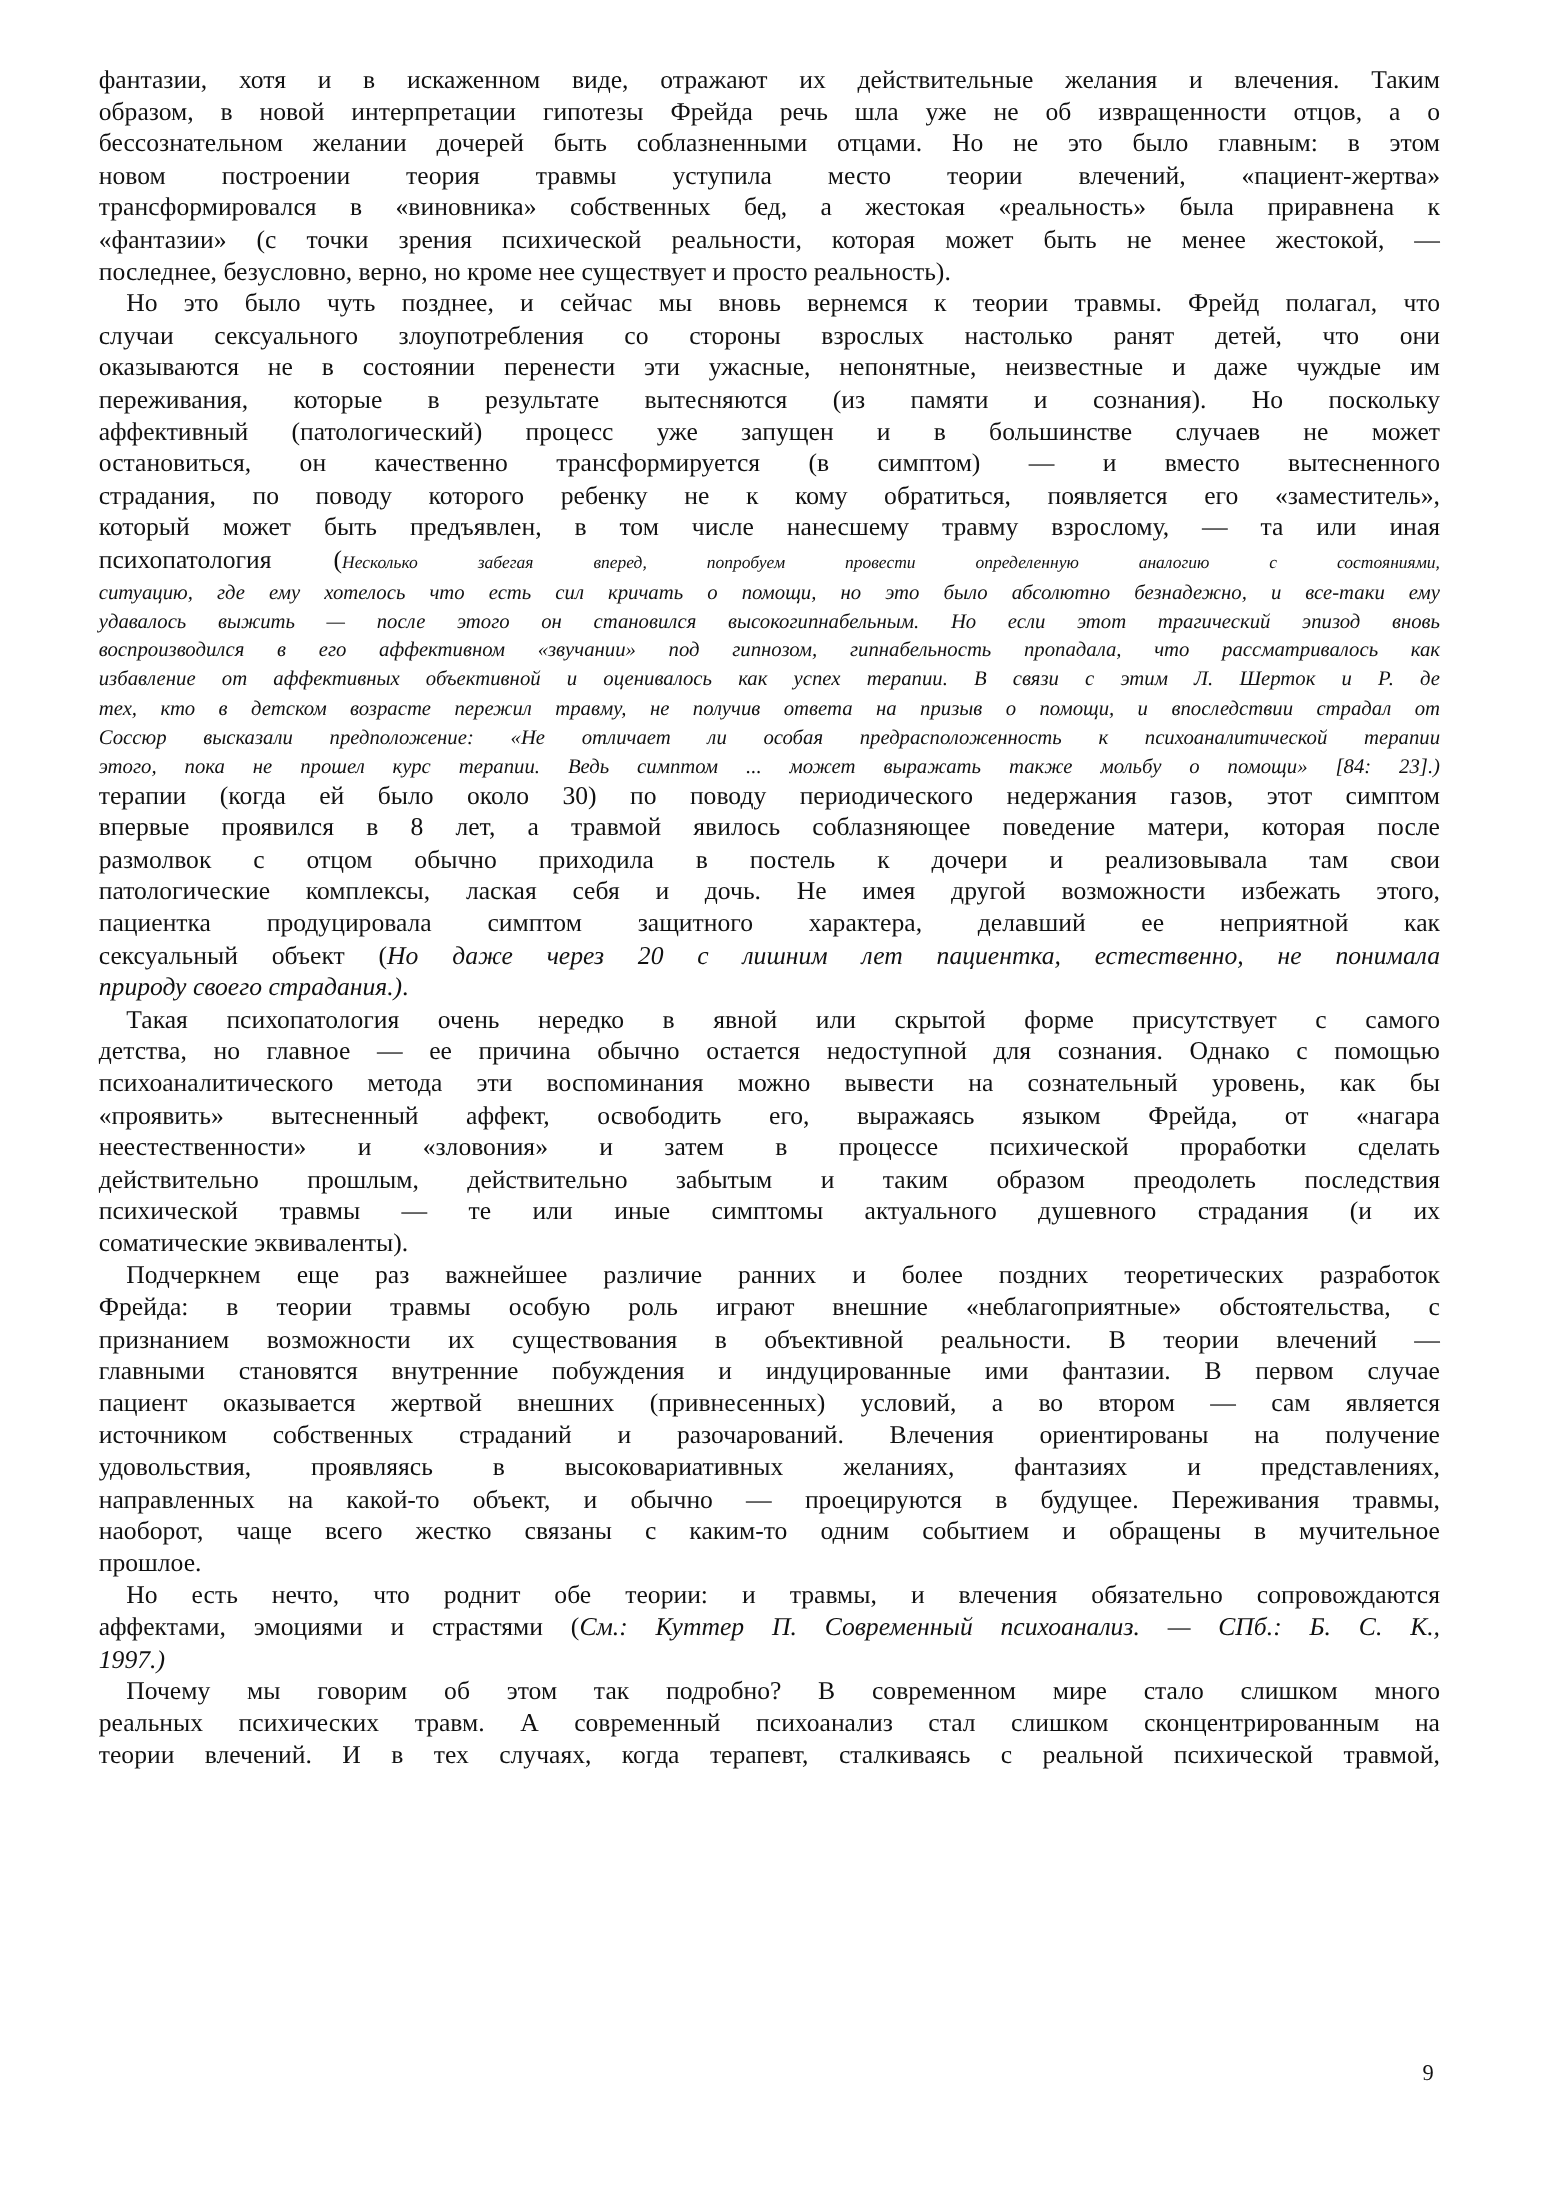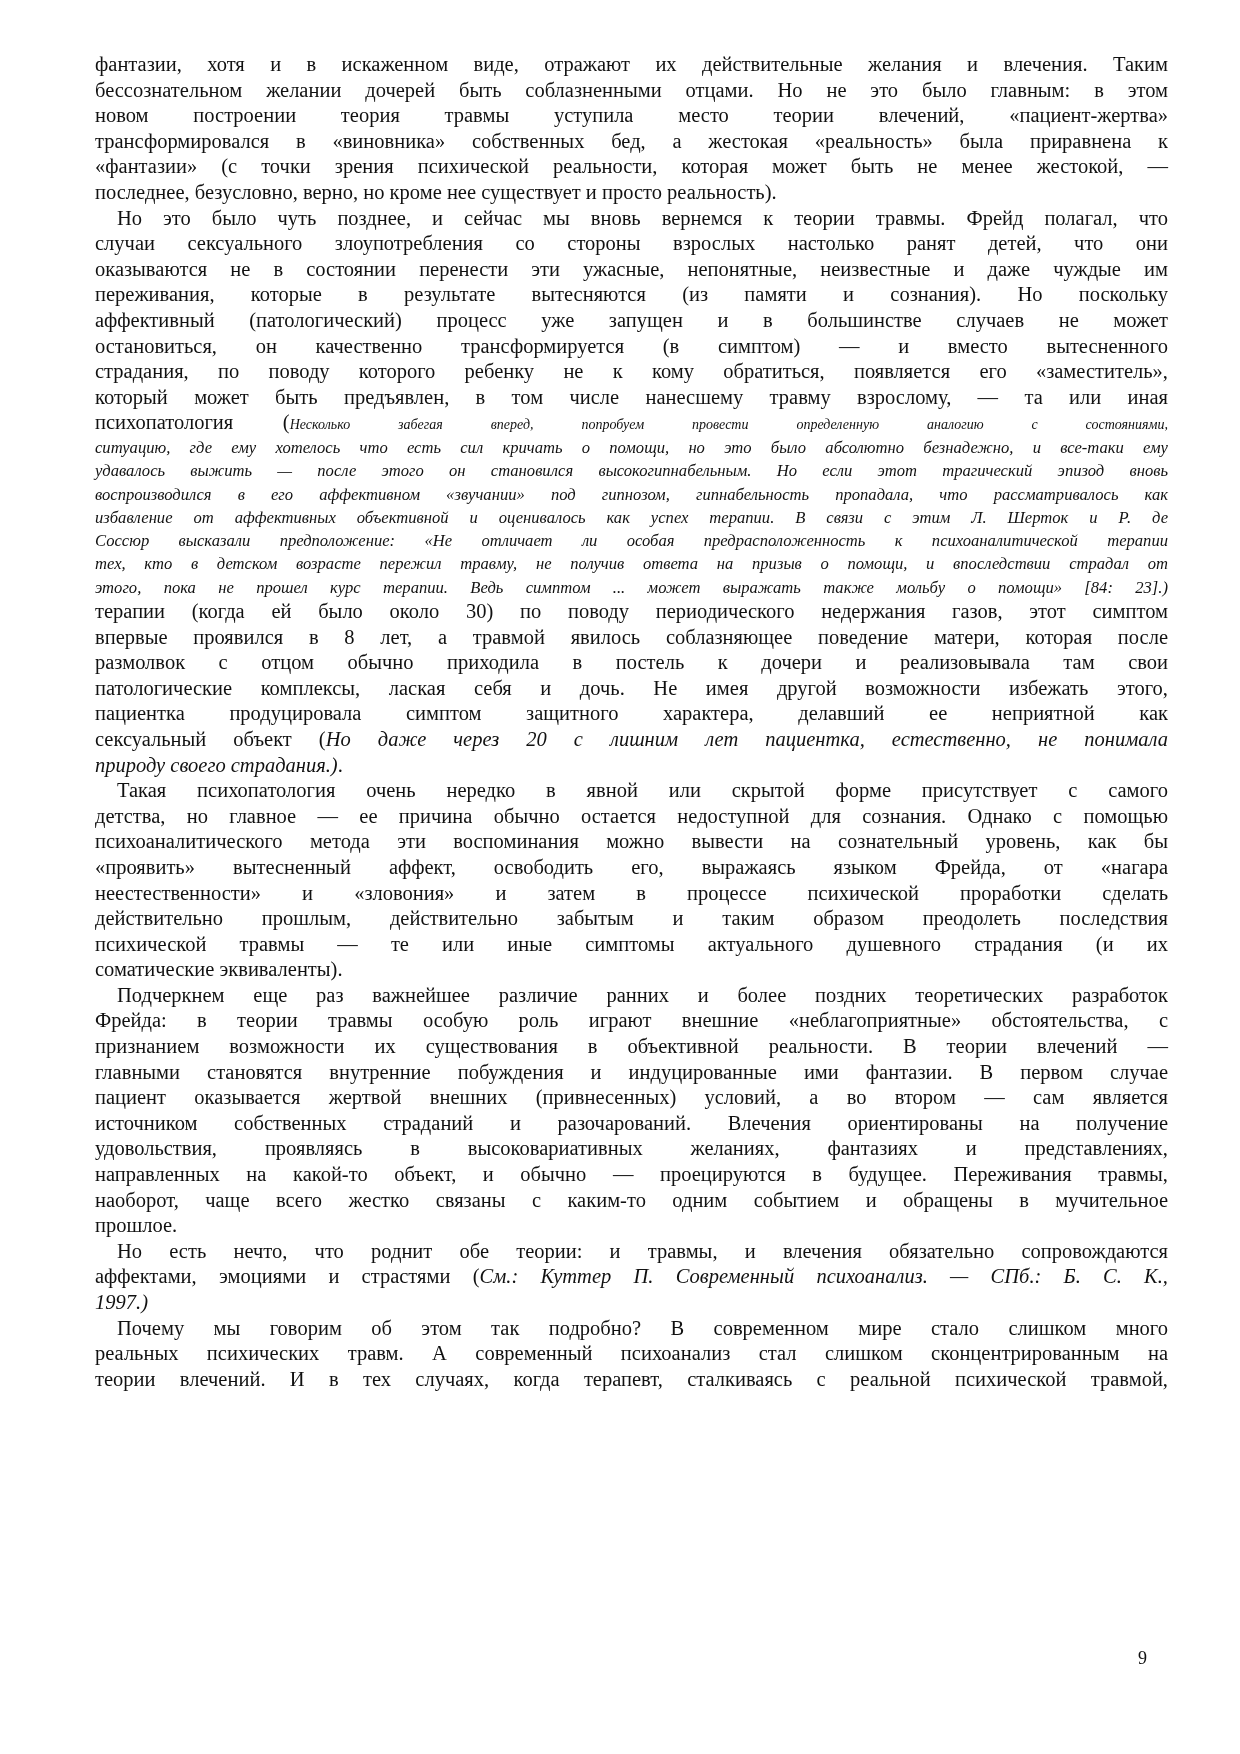--- a/index.html
+++ b/index.html
@@ -1,21 +1,20 @@
 <!DOCTYPE html>
 <html><head>
 <meta charset="utf-8">
 <style>
   html, body { margin: 0; padding: 0; background: #ffffff; }
   body { width: 1240px; height: 1754px; position: relative; overflow: hidden; }
   .page {
     position: absolute; left: 79px; top: 52px; width: 1073px;
     font-family: "Liberation Serif", "DejaVu Serif", serif;
     color: #111111;
-    margin-left: 16px;
   }
   .ln {
     display: block; font-size: 20.5px; line-height: 25.6px; height: 25.6px;
     text-align: justify; text-align-last: justify; white-space: nowrap;
     overflow: visible;
   }
   .ln.last { text-align-last: left; }
   .ln.ind { text-indent: 22px; }
   .ln.sm { font-size: 16.6px; line-height: 23.3px; height: 23.3px; font-style: italic; }
   .it { font-style: italic; }
@@ -26,20 +25,21 @@
     font-size: 18px; color: #111;
   }
 </style>
 </head>
 <body>
 
 <div class="page">
 
   <div>
     <span class="ln">фантазии, хотя и в искаженном виде, отражают их действительные желания и влечения. Таким</span>
+    <span class="ln">образом, в новой интерпретации гипотезы Фрейда речь шла уже не об извращенности отцов, а о</span>
     <span class="ln">бессознательном желании дочерей быть соблазненными отцами. Но не это было главным: в этом</span>
     <span class="ln">новом построении теория травмы уступила место теории влечений, «пациент-жертва»</span>
     <span class="ln">трансформировался в «виновника» собственных бед, а жестокая «реальность» была приравнена к</span>
     <span class="ln">«фантазии» (с точки зрения психической реальности, которая может быть не менее жестокой, —</span>
     <span class="ln last">последнее, безусловно, верно, но кроме нее существует и просто реальность).</span>
   </div>
 
   <div>
     <span class="ln ind">Но это было чуть позднее, и сейчас мы вновь вернемся к теории травмы. Фрейд полагал, что</span>
     <span class="ln">случаи сексуального злоупотребления со стороны взрослых настолько ранят детей, что они</span>
@@ -48,22 +48,22 @@
     <span class="ln">аффективный (патологический) процесс уже запущен и в большинстве случаев не может</span>
     <span class="ln">остановиться,  он качественно трансформируется (в симптом) — и вместо вытесненного</span>
     <span class="ln">страдания, по поводу которого ребенку не к кому обратиться, появляется его «заместитель»,</span>
     <span class="ln">который может быть предъявлен, в том числе нанесшему травму взрослому, — та или иная</span>
     <span class="ln"><span>психопатология (</span><span class="smi">Несколько забегая вперед, попробуем провести определенную аналогию с состояниями,</span></span>
     <div>
       <span class="ln sm">ситуацию, где ему хотелось что есть сил кричать о помощи, но это было абсолютно безнадежно, и все-таки ему</span>
       <span class="ln sm">удавалось выжить — после этого он становился высокогипнабельным. Но если этот трагический эпизод вновь</span>
       <span class="ln sm">воспроизводился в его аффективном «звучании» под гипнозом, гипнабельность пропадала, что рассматривалось как</span>
       <span class="ln sm">избавление от аффективных объективной и оценивалось как успех терапии. В связи с этим Л. Шерток и Р. де</span>
+      <span class="ln sm">тех, кто в детском возрасте пережил травму, не получив ответа на призыв о помощи, и впоследствии страдал от</span>
       <span class="ln sm">Соссюр высказали предположение: «Не отличает ли особая предрасположенность к психоаналитической терапии</span>
-      <span class="ln sm">тех, кто в детском возрасте пережил травму, не получив ответа на призыв о помощи, и впоследствии страдал от</span>
       <span class="ln sm">этого, пока не прошел курс терапии. Ведь симптом ... может выражать также мольбу о помощи» [84: 23].)</span>
     </div>
     <span class="ln">терапии (когда ей было около 30) по поводу периодического недержания газов, этот симптом</span>
     <span class="ln">впервые проявился в 8 лет, а травмой явилось соблазняющее поведение матери, которая после</span>
     <span class="ln">размолвок с отцом обычно приходила в постель к дочери и реализовывала там свои</span>
     <span class="ln">патологические комплексы, лаская себя и дочь. Не имея другой возможности избежать этого,</span>
     <span class="ln">пациентка продуцировала симптом защитного характера, делавший ее неприятной как</span>
     <span class="ln"><span>сексуальный объект (</span><span class="it">Но даже через 20 с лишним лет пациентка, естественно, не понимала</span></span>
     <span class="ln last"><span class="it">природу своего страдания.)</span><span>.</span></span>
   </div>

